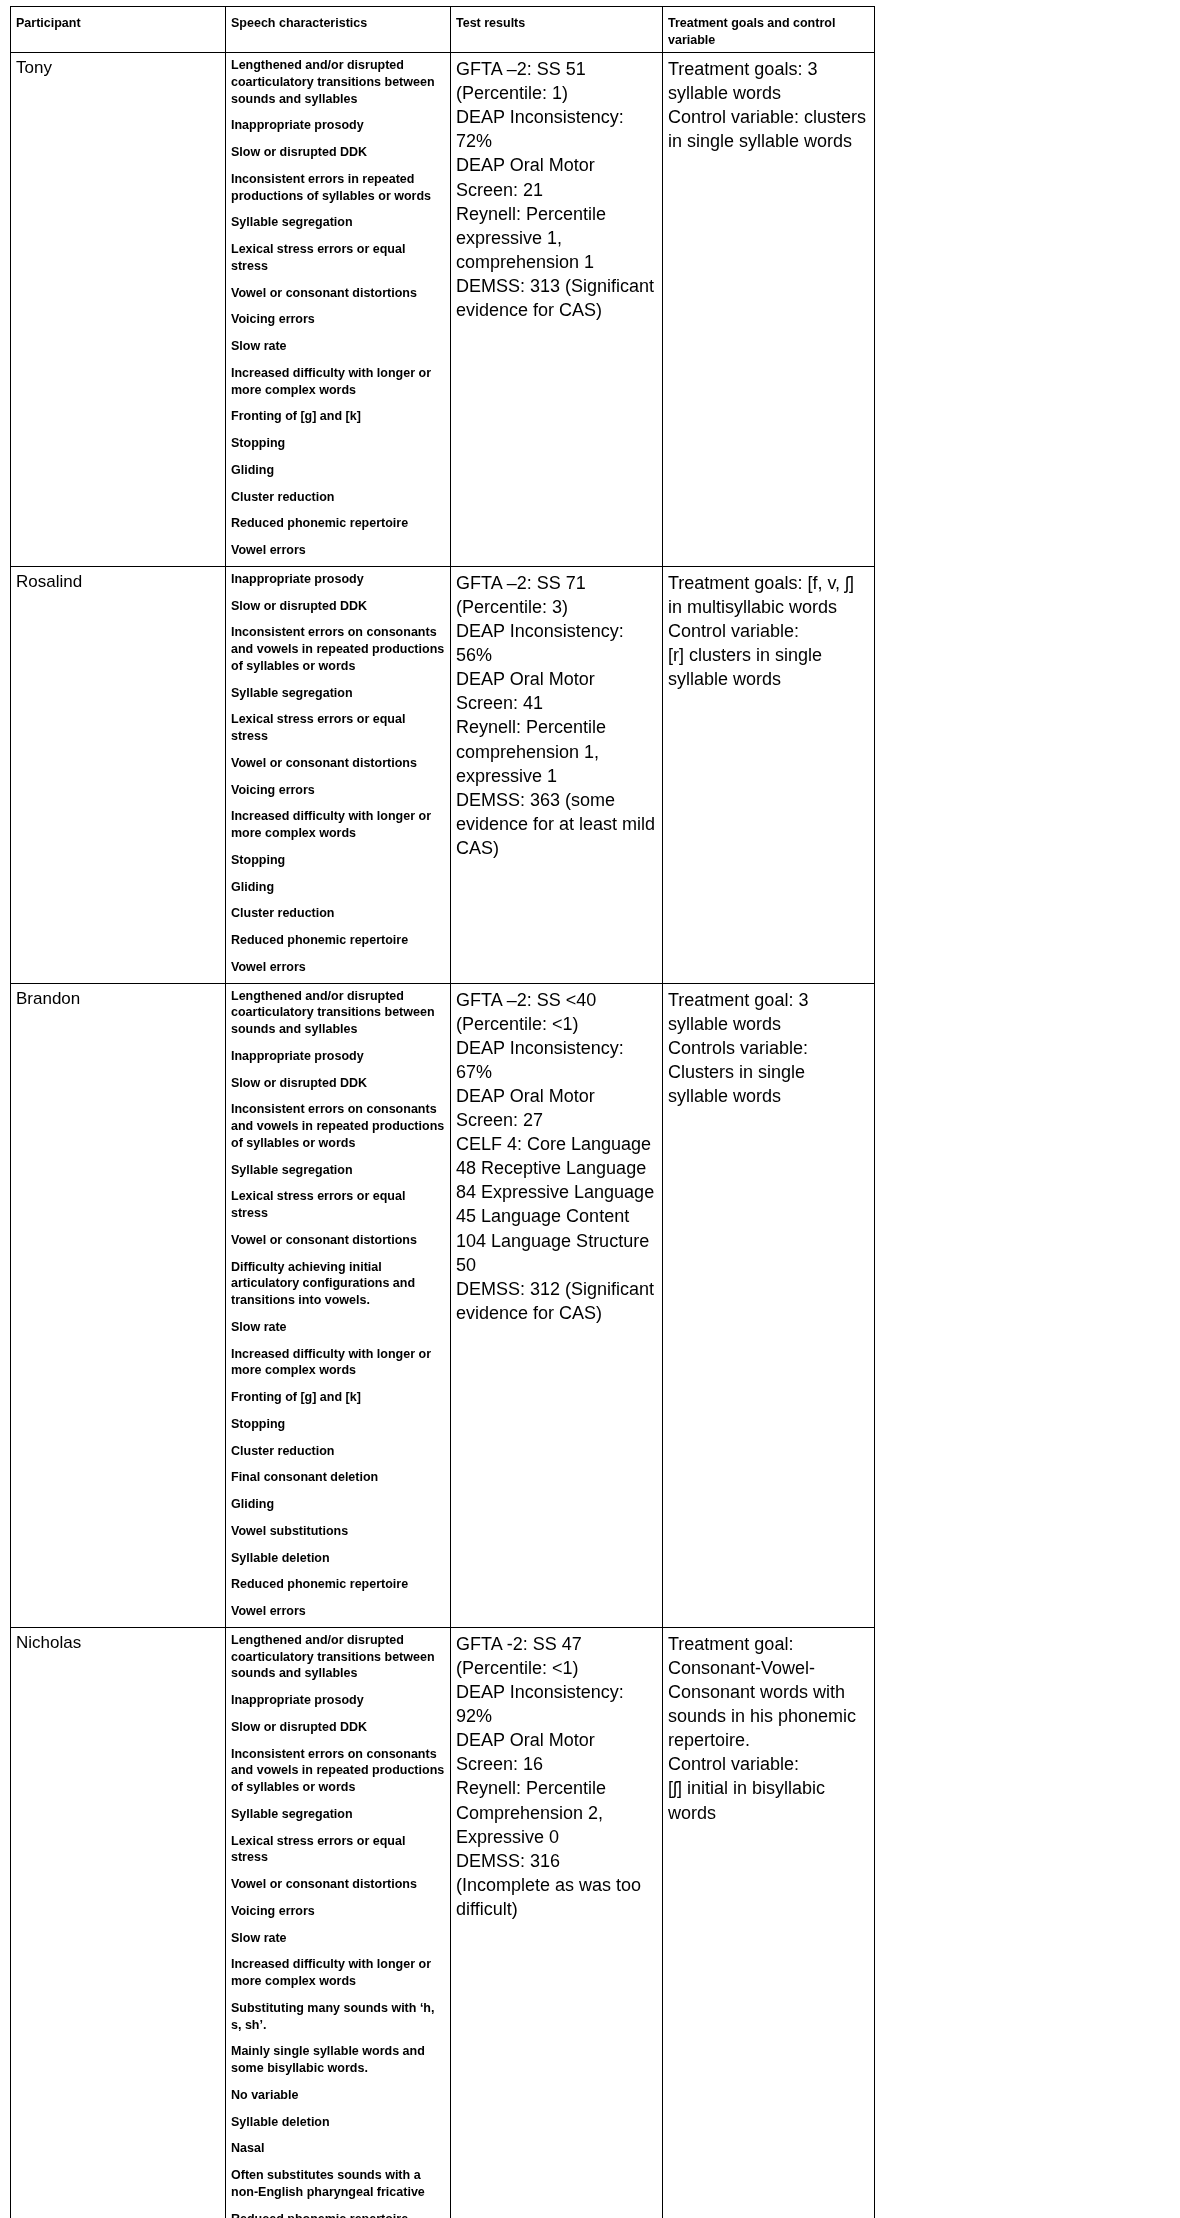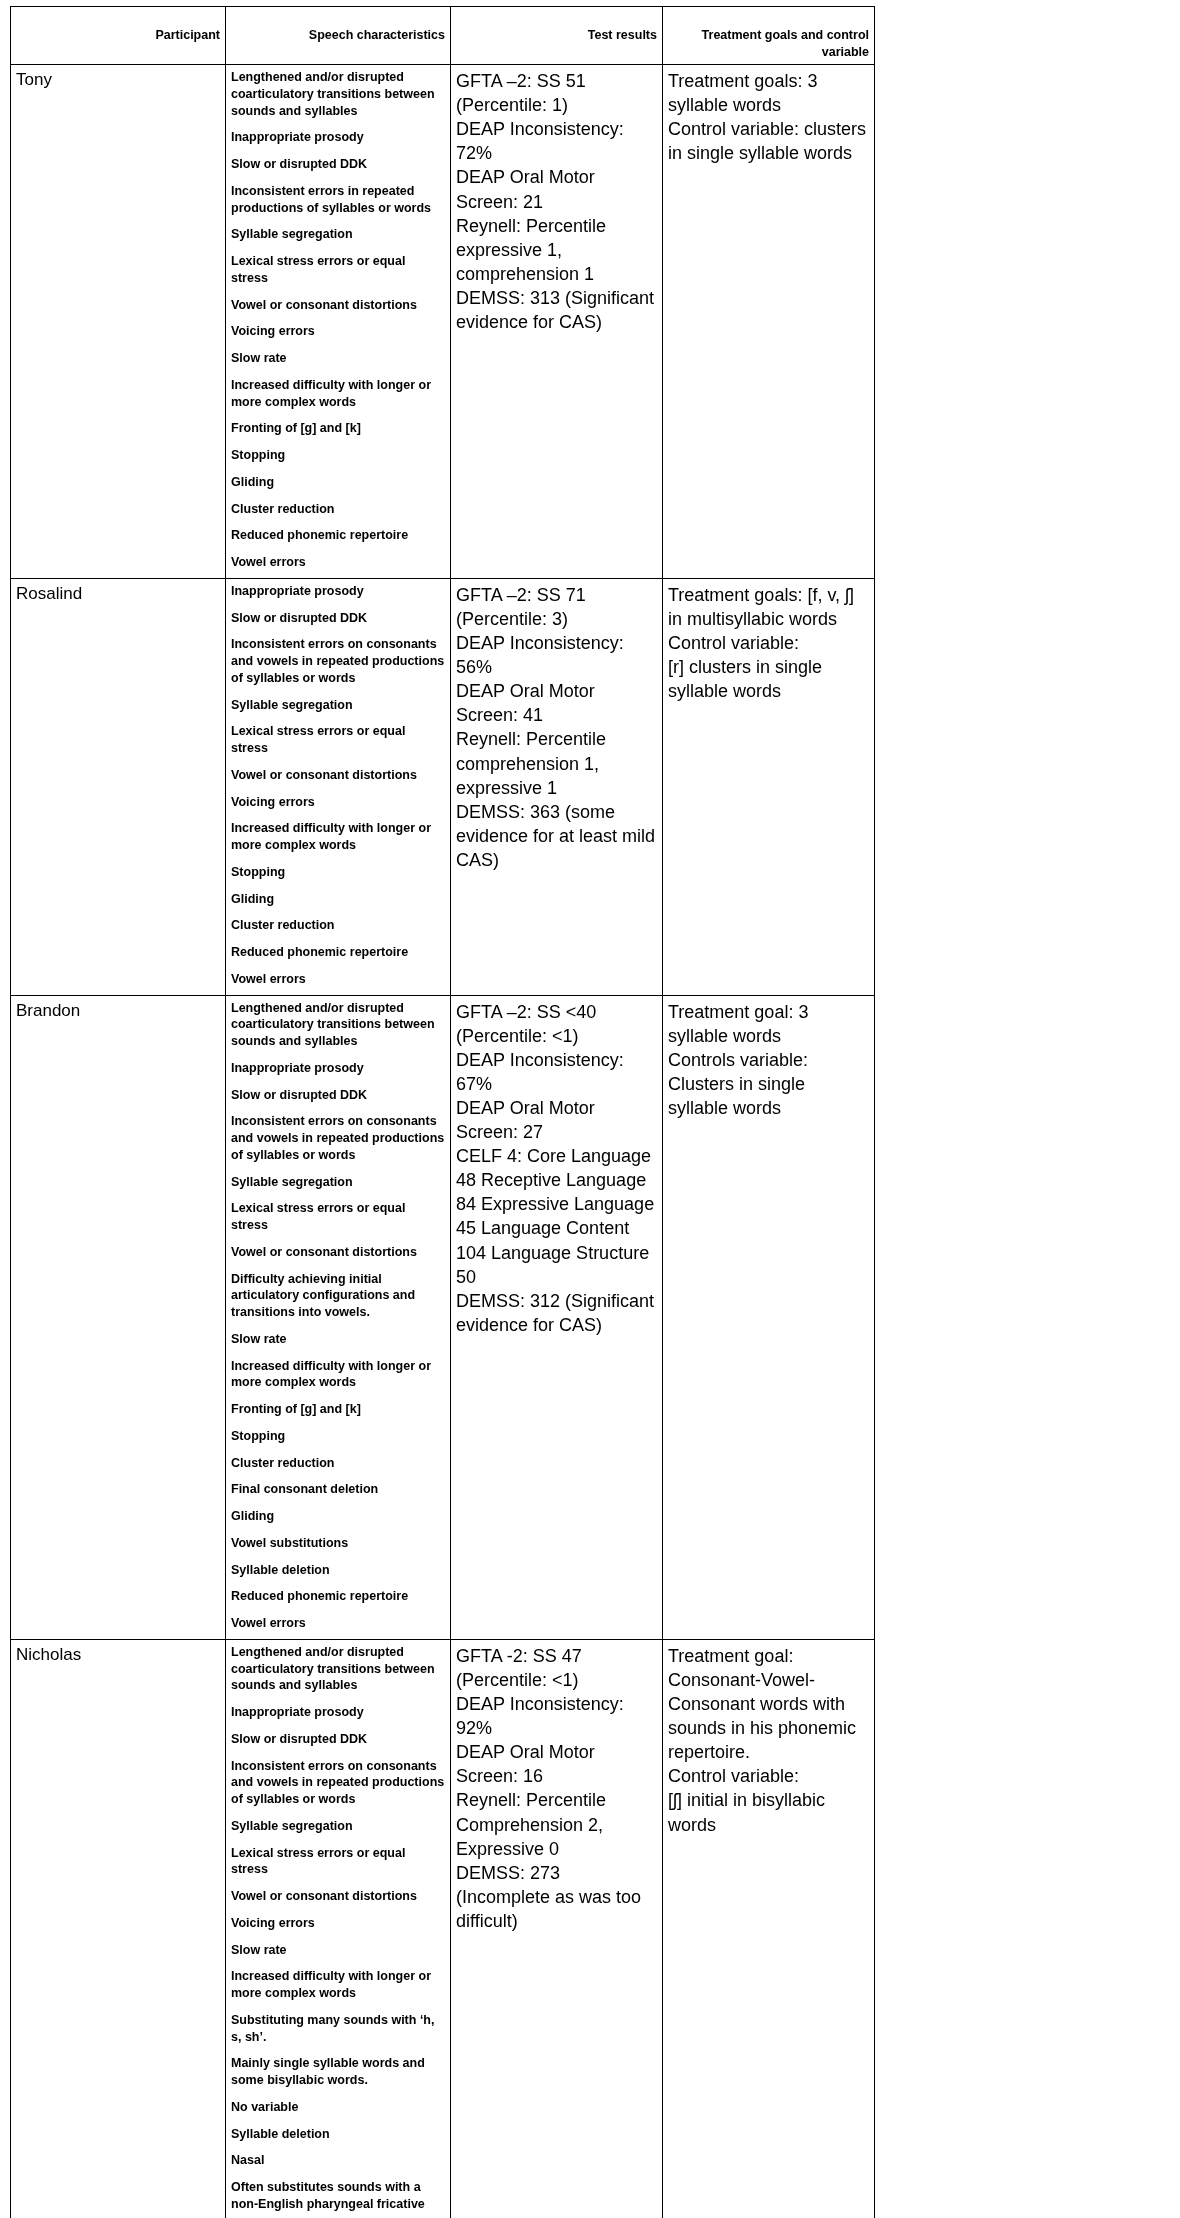--- a/index.html
+++ b/index.html
@@ -29,23 +29,23 @@
   table.main td, table.main th {
     border: 1px solid #000000;
     vertical-align: top;
     padding: 4px 5px 5px 5px;
     font-size: 12.5px;
     line-height: 1.32;
     text-align: left;
   }
   table.main thead th {
     font-weight: bold;
-    text-align: right;
+    text-align: left;
     height: 26px;
-    padding-top: 20px;
+    padding-top: 8px;
     padding-bottom: 4px;
     vertical-align: top;
   }
   col.c1 { width: 215px; }
   col.c2 { width: 225px; }
   col.c3 { width: 212px; }
   col.c4 { width: 212px; }
 
   .participant-name {
     font-size: 17px;
@@ -233,21 +233,21 @@
               <li>Often substitutes sounds with a non-English pharyngeal fricative</li>
               <li>Reduced phonemic repertoire</li>
               <li>Vowel and consonant stress</li>
             </ul>
           </td>
           <td>
             <div class="results-line">GFTA -2: SS 47 (Percentile: &lt;1)</div>
             <div class="results-line">DEAP Inconsistency: 92%</div>
             <div class="results-line">DEAP Oral Motor Screen: 16</div>
             <div class="results-line">Reynell: Percentile Comprehension 2, Expressive 0</div>
-            <div class="results-line">DEMSS: 273 (Incomplete as was too difficult)</div>
+            <div class="results-line">DEMSS: 316 (Incomplete as was too difficult)</div>
           </td>
           <td>
             <div class="goal-line">Treatment goal: Consonant-Vowel-Consonant words with sounds in his phonemic repertoire.</div>
             <div class="goal-line">Control variable:</div>
             <div class="goal-line">[ʃ] initial in bisyllabic words</div>
           </td>
         </tr>
       </tbody>
   </table>
 

